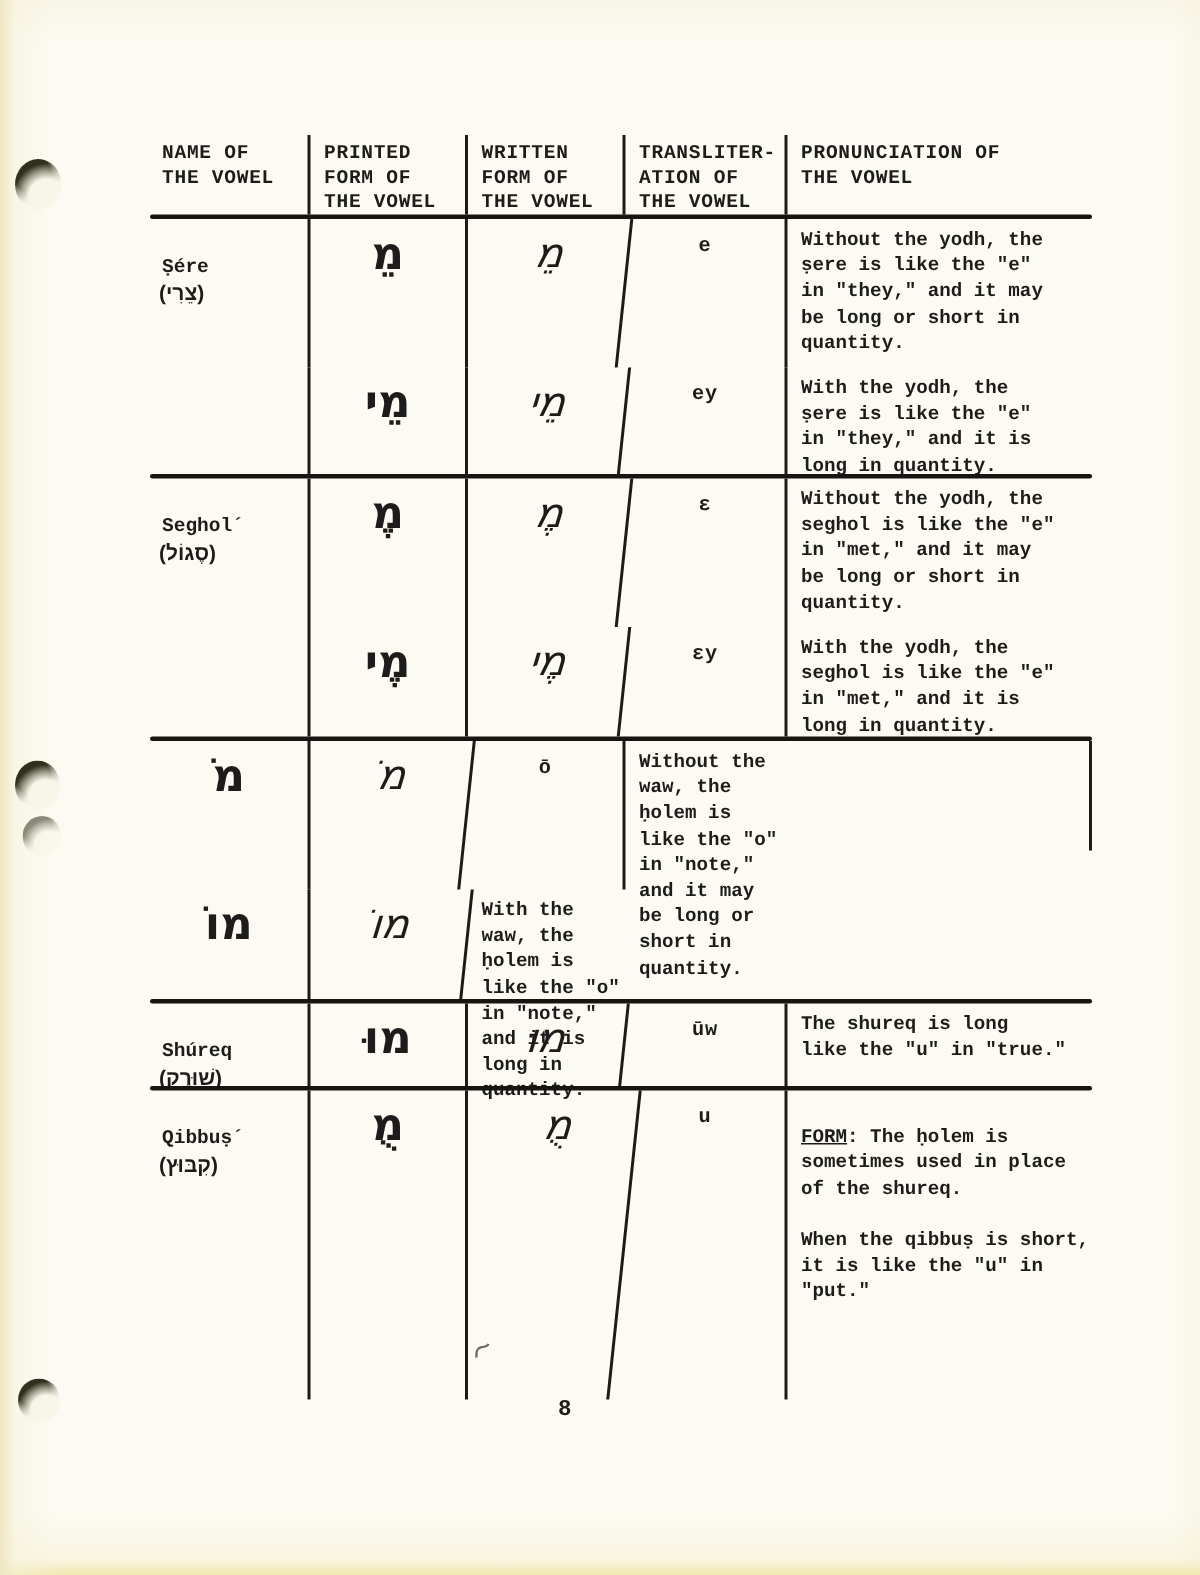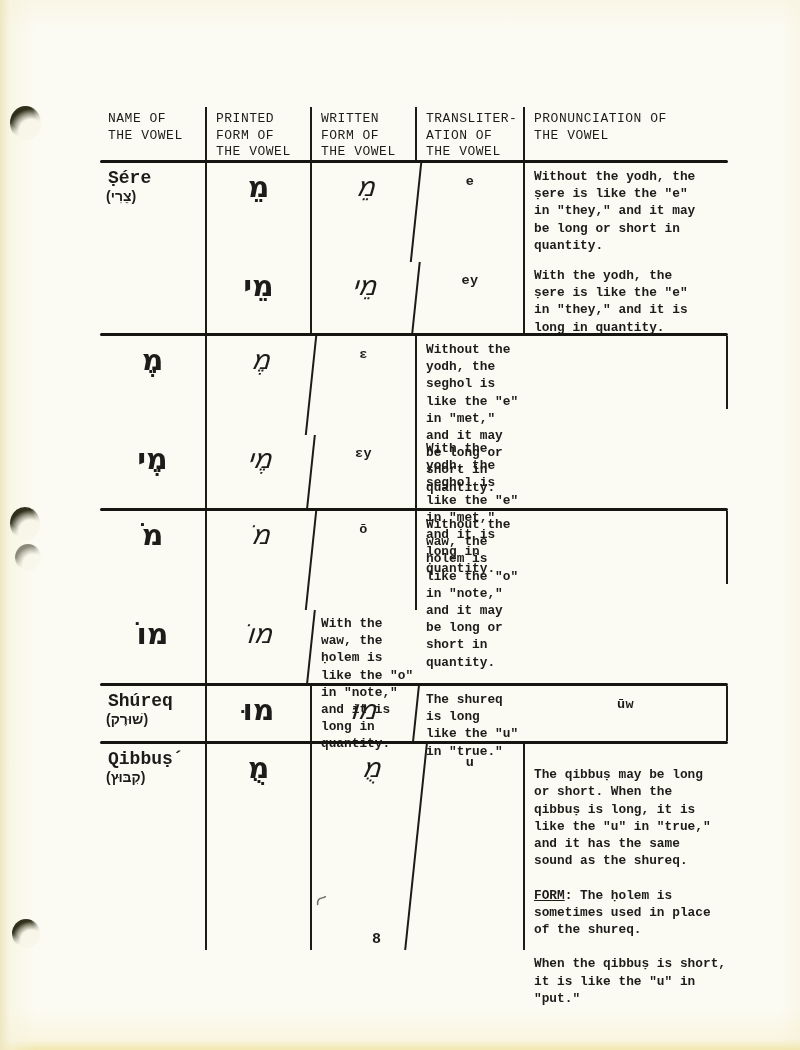--- a/index.html
+++ b/index.html
@@ -33,27 +33,27 @@
     display:grid;
     grid-template-columns:107px 105px 105px 108px 203px;
     grid-auto-rows:min-content;
   }
   .cell{box-sizing:border-box;overflow:visible;}
   .c1,.c2,.c3,.c4{border-right:2px solid #1c1b18;}
   .rule{grid-column:1 / -1;height:3px;background:#161512;border-radius:2px;}
 
   .hdr{
     white-space:pre-line;
-    font-weight:400;font-size:13px;line-height:16.5px;
-    padding:4px 2px 0 8px;letter-spacing:.5px;margin-top:17px;
+    font-weight:700;font-size:13px;line-height:16.5px;
+    padding:4px 2px 0 8px;letter-spacing:.5px;
   }
   .c2.hdr,.c3.hdr,.c4.hdr{padding-left:9px;}
   .c5.hdr{padding-left:9px;}
 
-  .vname{font-weight:700;font-size:18px;line-height:17px;padding:7px 2px 0 8px;white-space:pre;}
+  .vname{font-weight:700;font-size:13px;line-height:17px;padding:23px 2px 0 8px;white-space:pre;}
   .vheb{font-family:Liberation Sans, sans-serif;font-weight:700;font-size:14px;line-height:19px;padding:0 2px 0 6px;}
 
   .printed{
     text-align:center;font-family:"DejaVu Sans",sans-serif;
     font-weight:700;font-size:30px;line-height:34px;padding-top:7px;
   }
   .written{
     text-align:center;font-family:"DejaVu Sans",sans-serif;
     font-weight:400;font-size:27px;line-height:32px;padding-top:8px;
     font-style:italic;transform:skewX(-6deg);
@@ -130,20 +130,24 @@
     <div class="cell c2 printed rh-b">מֵי</div>
     <div class="cell c3 written rh-b">מֵי</div>
     <div class="cell c4 translit rh-b">ey</div>
     <div class="cell c5 pron rh-b">With the yodh, the
 ṣere is like the "e"
 in "they," and it is
 long in quantity.</div>
 
     <div class="rule"></div>
 
+    <div class="cell c1 rh-c">
+      <div class="vname">Seghol´</div>
+      <div class="vheb">(סֶגוֹל)</div>
+    </div>
     <div class="cell c2 printed rh-c">מֶ</div>
     <div class="cell c3 written rh-c">מֶ</div>
     <div class="cell c4 translit rh-c">ε</div>
     <div class="cell c5 pron rh-c">Without the yodh, the
 seghol is like the "e"
 in "met," and it may
 be long or short in
 quantity.</div>
 
     <div class="cell c1 rh-d"></div>
@@ -175,40 +179,34 @@
 long in quantity.</div>
 
     <div class="rule"></div>
 
     <div class="cell c1 rh-g">
       <div class="vname">Shúreq</div>
       <div class="vheb">(שׁוּרֶק)</div>
     </div>
     <div class="cell c2 printed rh-g">מוּ</div>
     <div class="cell c3 written rh-g">מוּ</div>
+    <div class="cell c4 translit rh-g">ūw</div>
     <div class="cell c5 pron rh-g">The shureq is long
 like the "u" in "true."</div>
-    <div class="cell c4 translit rh-g">ūw</div>
 
     <div class="rule"></div>
 
     <div class="cell c1 rh-h">
       <div class="vname">Qibbuṣ´</div>
       <div class="vheb">(קִבּוּץ)</div>
     </div>
     <div class="cell c2 printed rh-h">מֻ</div>
     <div class="cell c3 written rh-h">מֻ</div>
     <div class="cell c4 translit rh-h">u</div>
     <div class="cell c5 pron rh-h">
-      <div class="pron-block">The qibbuṣ may be long
-or short.  When the
-qibbuṣ is long, it is
-like the "u" in "true,"
-and it has the same
-sound as the shureq.</div>
       <div class="pron-block"><span class="note-u">FORM</span><span>:  The ḥolem is
 sometimes used in place
 of the shureq.</span></div>
       <div class="pron-block">When the qibbuṣ is short,
 it is like the "u" in
 "put."</div>
     </div>
 
   </div>
 

